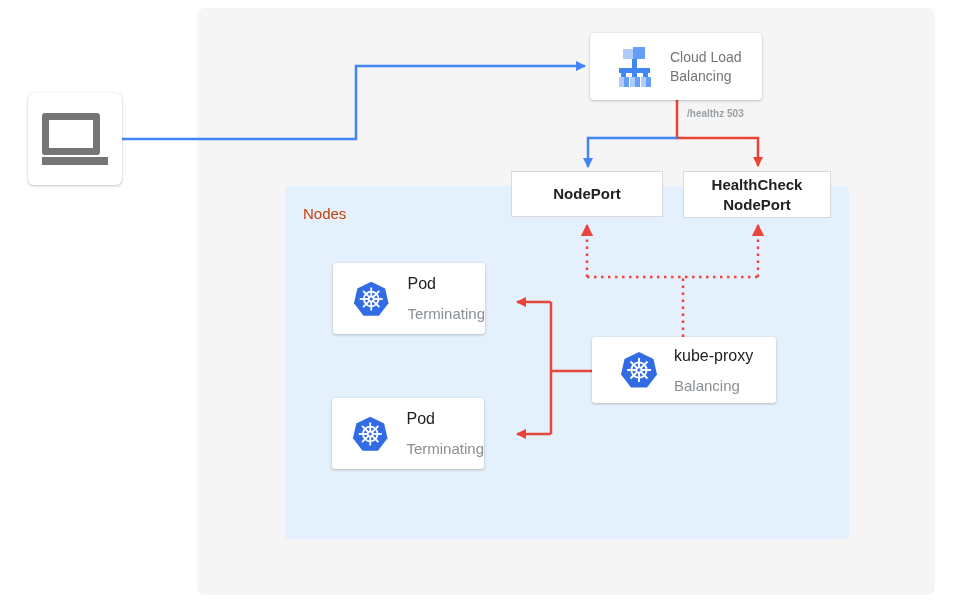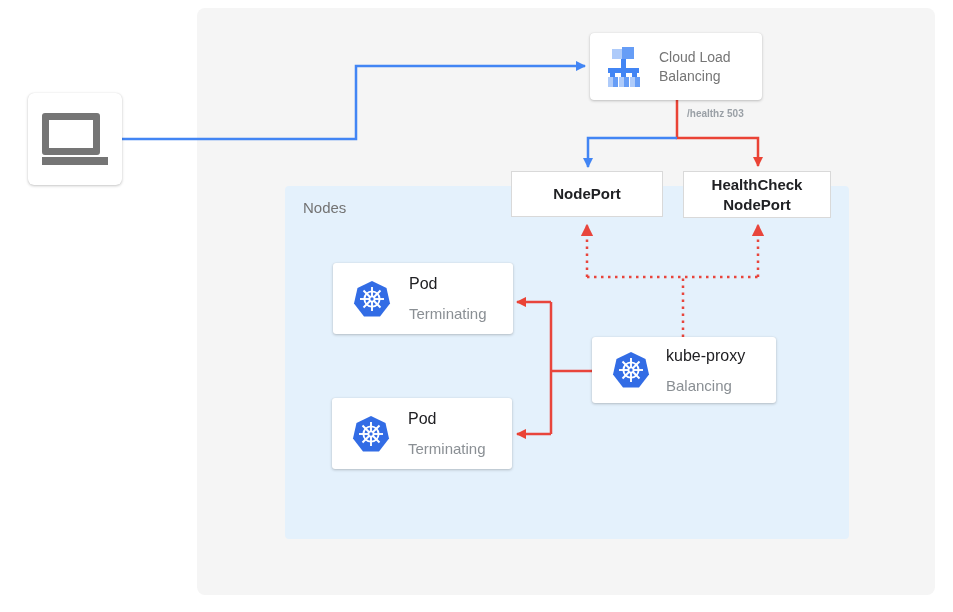--- a/index.html
+++ b/index.html
@@ -5,50 +5,50 @@
   html,body{margin:0;padding:0;background:#ffffff;}
   #canvas{
     position:relative;width:953px;height:612px;background:#ffffff;overflow:hidden;
     font-family:"Liberation Sans",sans-serif;
   }
   .abs{position:absolute;}
 
   
   #panel{left:197px;top:8px;width:738px;height:587px;background:#f5f5f5;border-radius:8px;}
   #nodes-region{left:285px;top:186px;width:564px;height:353px;background:#e4f1fc;border-radius:4px;}
-  #nodes-label{left:303px;top:199px;font-size:15px;color:#737373;}
+  #nodes-label{left:303px;top:205px;font-size:15px;color:#c2410c;}
 
   
   #connectors{left:0;top:0;width:953px;height:612px;pointer-events:none;}
 
   
   .card{background:#ffffff;box-shadow:0 1px 3px rgba(0,0,0,.22),0 0 1px rgba(0,0,0,.12);}
   #laptop-card{left:28px;top:93px;width:94px;height:92px;border-radius:6px;
     display:flex;align-items:center;justify-content:center;flex-direction:column;}
   .laptop-screen{width:44px;height:28px;border:7px solid #757575;border-radius:3px;background:#ffffff;}
   .laptop-base{width:66px;height:8px;background:#757575;margin-top:2px;}
 
   #clb-card{left:590px;top:33px;width:172px;height:67px;border-radius:4px;
-    display:flex;align-items:center;gap:14px;padding-left:13px;box-sizing:border-box;}
+    display:flex;align-items:center;gap:14px;padding-left:13px;box-sizing:border-box;justify-content:flex-end;}
   #clb-label{font-size:14px;line-height:1.35;color:#757575;width:92px;}
 
   #healthz-label{left:687px;top:108px;width:110px;font-size:10px;font-weight:bold;color:#9aa0a6;}
 
   .port-box{background:#ffffff;border:1px solid #d9d9d9;box-sizing:border-box;
     display:flex;align-items:center;justify-content:center;text-align:center;
     font-size:15px;font-weight:bold;color:#202124;line-height:1.3;}
   #nodeport-box{left:511px;top:171px;width:152px;height:46px;}
   #hcnp-box{left:683px;top:171px;width:148px;height:47px;padding:0 12px;}
 
   #kube-proxy-card{left:592px;top:337px;width:184px;height:66px;border-radius:3px;
-    display:flex;align-items:center;gap:16px;padding-left:20px;box-sizing:border-box;}
+    display:flex;align-items:center;gap:16px;padding-left:28px;box-sizing:border-box;}
   .k8s-title{font-size:16px;color:#212124;}
   .k8s-sub{font-size:15px;color:#8a8f94;margin-top:12px;}
 
-  .pod-card{width:180px;height:71px;border-radius:3px;
+  .pod-card{width:152px;height:71px;border-radius:3px;
     display:flex;align-items:center;gap:18px;padding-left:20px;box-sizing:border-box;}
   #pod-card-1{left:333px;top:263px;}
   #pod-card-2{left:332px;top:398px;}
 </style>
 </head>
 <body>
 
 <div id="canvas">
 
   <div id="panel" class="abs"></div>

